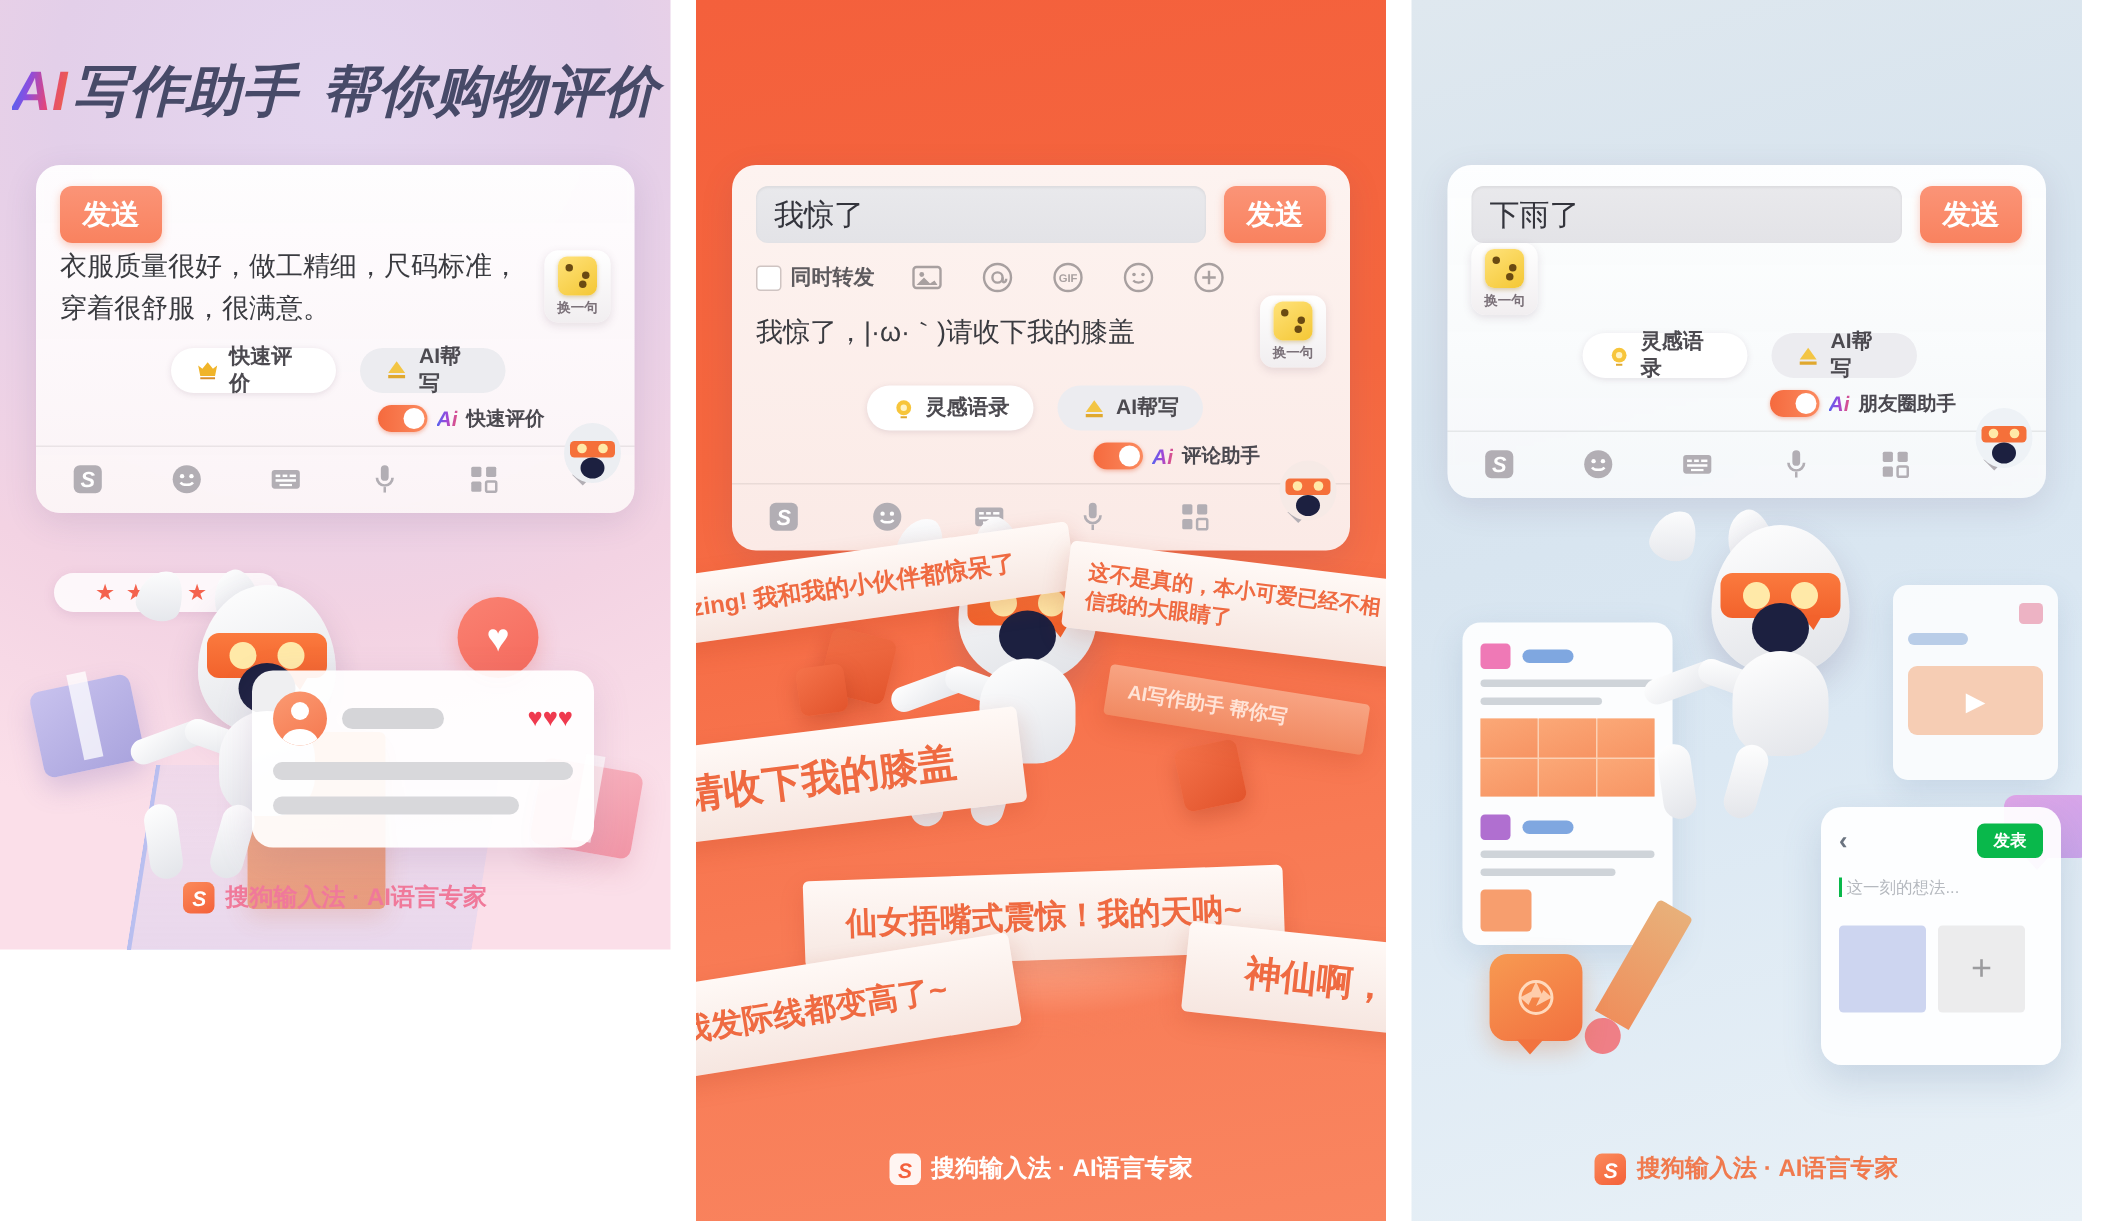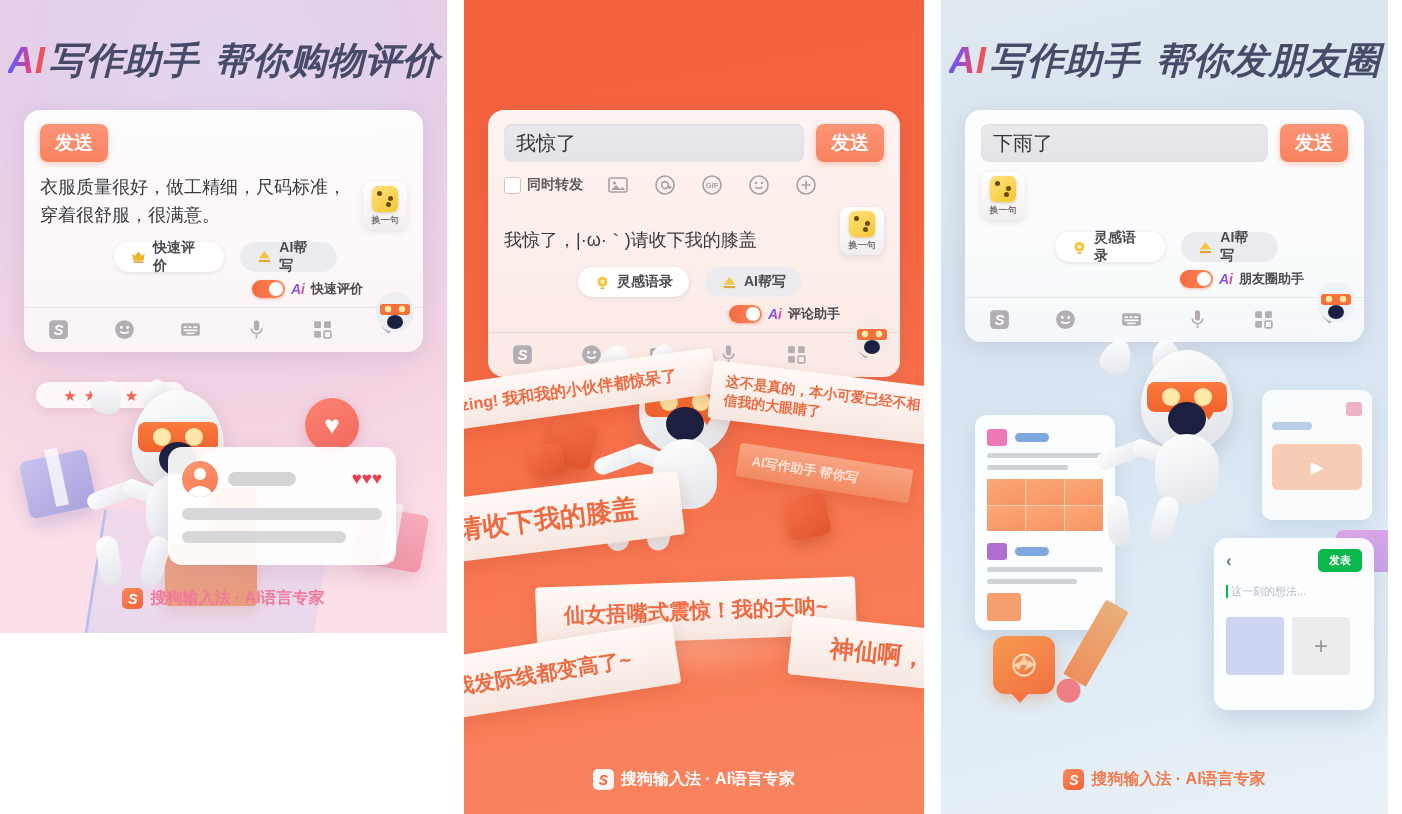--- a/index.html
+++ b/index.html
@@ -69,21 +69,21 @@
   
   .compose-tools {
     display: flex; align-items: center; gap: 23px;
     margin-top: 11px; padding-right: 60px;
   }
   .cb-wrap { display: flex; align-items: center; gap: 6px; }
   .cb-box { width: 17px; height: 17px; border: 1.5px solid #cfc4c2; border-radius: 3px; background: #fff; }
   .cb-label { font-size: 14px; color: #5d5a5e; font-weight: 600; }
   .tool-ic { width: 24px; height: 24px; color: #a8a0a0; display:block; }
 
-  .kb-body { display: flex; align-items: flex-end; gap: 10px; margin-top: 10px; }
+  .kb-body { display: flex; align-items: center; gap: 10px; }
   .kb-text {
     flex: 1; font-size: 18px; line-height: 1.55; color: #3a3b40; font-weight: 500;
     padding-top: 2px;
   }
   .dice-btn {
     width: 44px; flex: 0 0 44px; border-radius: 9px;
     background: linear-gradient(180deg,#ffffff,#f1eef0);
     box-shadow: 0 2px 6px rgba(120,90,110,.16);
     padding: 4px 3px 3px; text-align: center;
   }
@@ -648,23 +648,20 @@
       <div class="ribbon rb6">神仙啊，</div>
     </div>
 
     <div class="footer">
       <div class="sg-logo" style="background:rgba(255,255,255,.92); color:#f4603c;">S</div>
       <div class="footer-text ft-white">搜狗输入法 · AI语言专家</div>
     </div>
   </div>
 
   <div class="panel panel-3">
-    <div class="headline">
-      <span class="hl-ai">AI</span><span class="hl-dark">写作助手</span><span class="hl-gap"></span><span class="hl-dark">帮你发朋友圈</span>
-    </div>
 
     <div class="kb-card">
       <div class="kb-row1">
         <div class="kb-input">下雨了</div>
         <button class="send-btn">发送</button>
       </div>
       <div class="kb-body">
         <div class="dice-btn">
           <div class="dice-face">
               <i></i>

